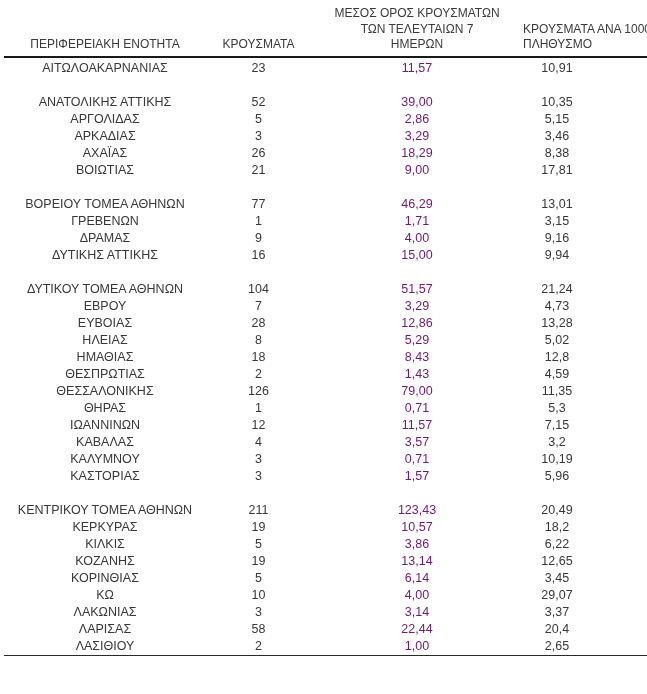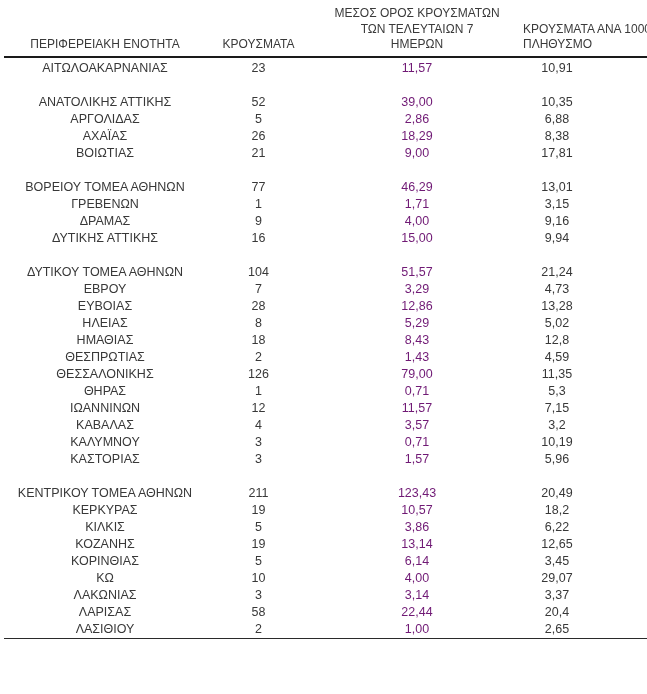--- a/index.html
+++ b/index.html
@@ -115,21 +115,27 @@
         <tr>
           <td class="col-region">ΑΝΑΤΟΛΙΚΗΣ ΑΤΤΙΚΗΣ</td>
           <td class="col-cases">52</td>
           <td class="col-avg7">39,00</td>
           <td class="col-per100k">10,35</td>
         </tr>
         <tr>
           <td class="col-region">ΑΡΓΟΛΙΔΑΣ</td>
           <td class="col-cases">5</td>
           <td class="col-avg7">2,86</td>
-          <td class="col-per100k">6,88</td>
+          <td class="col-per100k">5,15</td>
+        </tr>
+        <tr>
+          <td class="col-region">ΑΡΚΑΔΙΑΣ</td>
+          <td class="col-cases">3</td>
+          <td class="col-avg7">3,29</td>
+          <td class="col-per100k">3,46</td>
         </tr>
         <tr>
           <td class="col-region">ΑΧΑΪΑΣ</td>
           <td class="col-cases">26</td>
           <td class="col-avg7">18,29</td>
           <td class="col-per100k">8,38</td>
         </tr>
         <tr>
           <td class="col-region">ΒΟΙΩΤΙΑΣ</td>
           <td class="col-cases">21</td>

